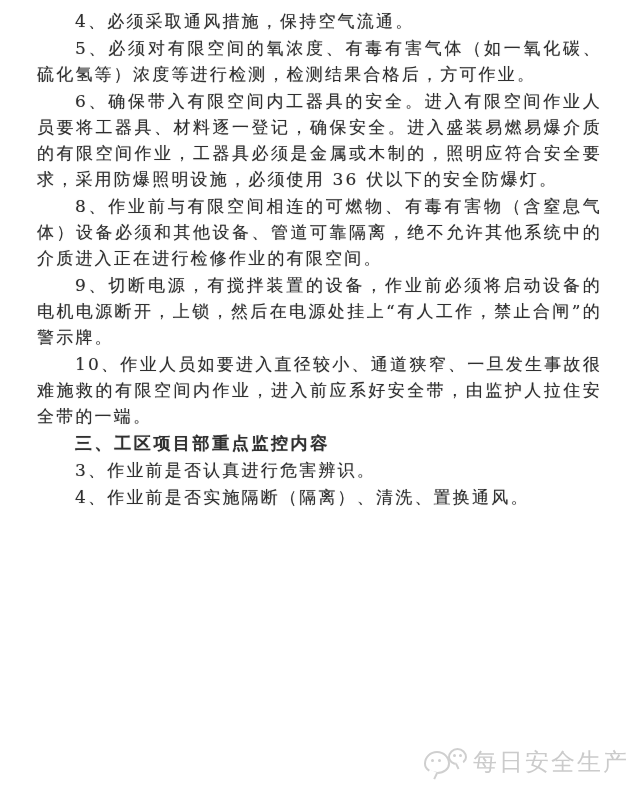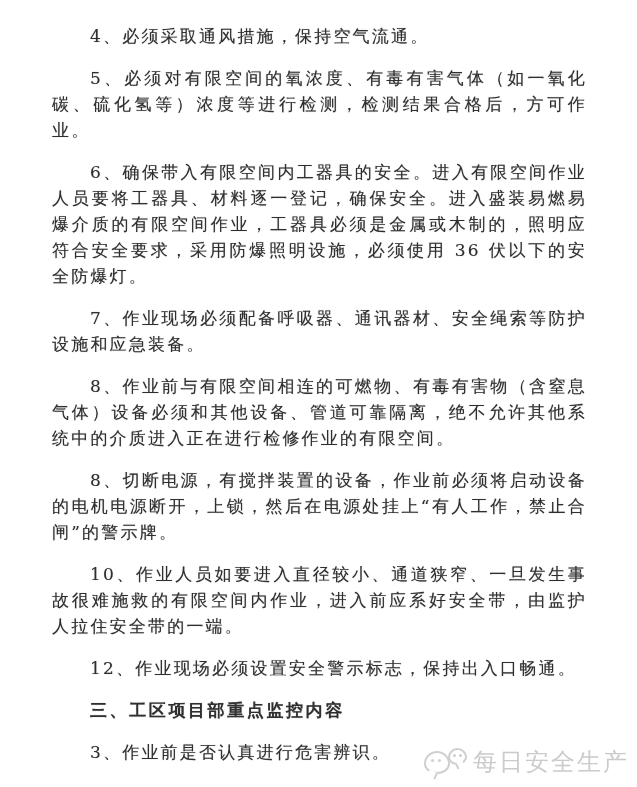--- a/index.html
+++ b/index.html
@@ -28,21 +28,21 @@
     width: 567px;
     color: #2f2f2f;
     font-size: 17px;
     line-height: 26px;
     letter-spacing: 2.2px;
     text-align: justify;
     text-justify: inter-character;
     text-shadow: 0 0 1px rgba(45,45,45,0.40);
   }
   .doc-body p {
-    margin: 16px;
+    margin: 1px;
     padding: 0;
     text-indent: 38px;
   }
   .doc-body p.heading {
     font-weight: bold;
     letter-spacing: 2.6px;
   }
   
   .watermark {
     position: absolute;
@@ -122,27 +122,26 @@
 </style>
 </head>
 <body>
 
 <div class="page">
 
   <div class="doc-body">
     <p>4、必须采取通风措施，保持空气流通。</p>
     <p>5、必须对有限空间的氧浓度、有毒有害气体（如一氧化碳、硫化氢等）浓度等进行检测，检测结果合格后，方可作业。</p>
     <p>6、确保带入有限空间内工器具的安全。进入有限空间作业人员要将工器具、材料逐一登记，确保安全。进入盛装易燃易爆介质的有限空间作业，工器具必须是金属或木制的，照明应符合安全要求，采用防爆照明设施，必须使用 36 伏以下的安全防爆灯。</p>
-    <p>7、作业现场必须配备呼吸器、通讯器材、安全绳索等防护设施和应急装备。</p>
     <p>8、作业前与有限空间相连的可燃物、有毒有害物（含窒息气体）设备必须和其他设备、管道可靠隔离，绝不允许其他系统中的介质进入正在进行检修作业的有限空间。</p>
-    <p>8、切断电源，有搅拌装置的设备，作业前必须将启动设备的电机电源断开，上锁，然后在电源处挂上“有人工作，禁止合闸”的警示牌。</p>
+    <p>9、切断电源，有搅拌装置的设备，作业前必须将启动设备的电机电源断开，上锁，然后在电源处挂上“有人工作，禁止合闸”的警示牌。</p>
     <p>10、作业人员如要进入直径较小、通道狭窄、一旦发生事故很难施救的有限空间内作业，进入前应系好安全带，由监护人拉住安全带的一端。</p>
-    <p>12、作业现场必须设置安全警示标志，保持出入口畅通。</p>
     <p class="heading">三、工区项目部重点监控内容</p>
     <p>3、作业前是否认真进行危害辨识。</p>
+    <p>4、作业前是否实施隔断（隔离）、清洗、置换通风。</p>
   </div>
 
   <div class="watermark">
     <span class="wm-logo">
       <span class="wm-bubble-small">
         <span class="wm-eye e3"></span>
         <span class="wm-eye e4"></span>
       </span>
       <span class="wm-bubble-big">
         <span class="wm-eye e1"></span>

